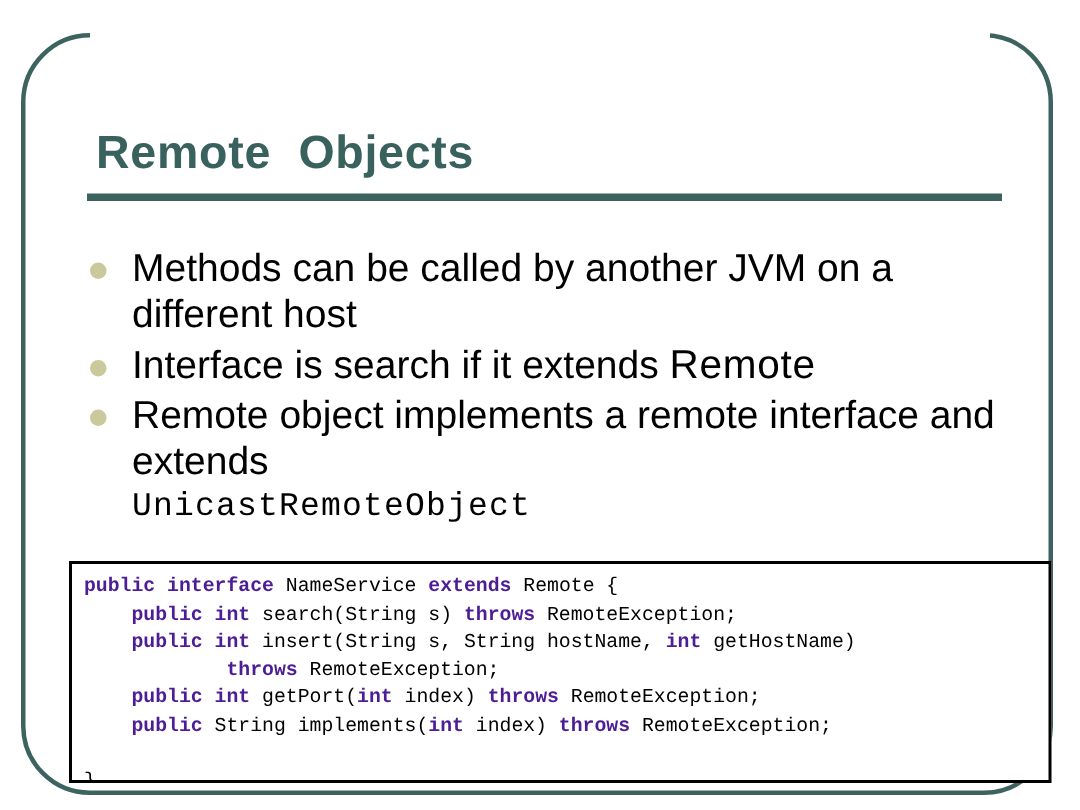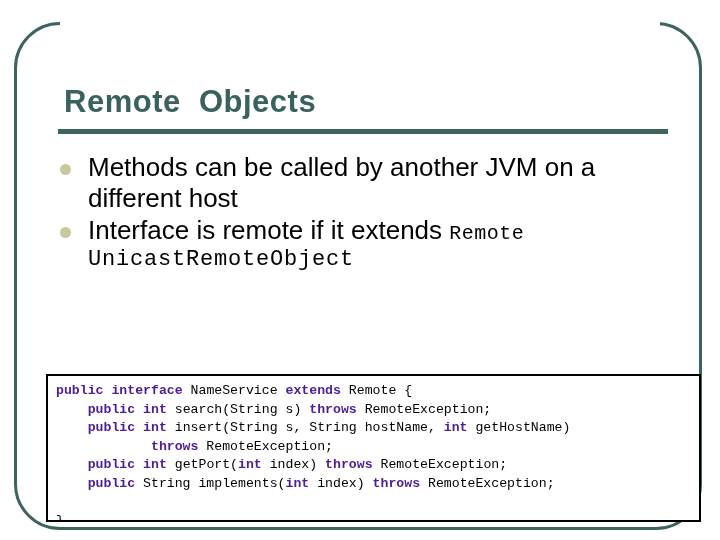--- a/index.html
+++ b/index.html
@@ -56,21 +56,21 @@
     top: 129px;
     width: 610px;
     height: 5px;
     background: #3d6360;
   }
 
   
   #body {
     position: absolute;
     left: 60px;
-    top: 152px;
+    top: 163px;
     width: 620px;
   }
   .bullet-row {
     display: flex;
     align-items: flex-start;
     margin-bottom: 2px;
   }
   .bullet-marker {
     flex: 0 0 auto;
     width: 11px;
@@ -81,22 +81,22 @@
     margin-right: 17px;
   }
   .bullet-text {
     flex: 1 1 auto;
     font-size: 26px;
     line-height: 1.18;
     color: #000000;
     font-family: "Liberation Sans", sans-serif;
   }
   .mono-inline {
-    font-family: Liberation Mono, monospace;
-    font-size: 20px;
+    font-family: Liberation Sans, sans-serif;
+    font-size: 27px;
     letter-spacing: 0.5px;
     margin-top: 11px;
   }
   .sub-mono {
     margin-left: 28px;
     margin-top: 2px;
     font-family: Liberation Mono, monospace;
     font-size: 22px;
     letter-spacing: 0.8px;
     color: #000000;
@@ -143,23 +143,27 @@
 
   <div id="body">
 
     <div class="bullet-row">
       <span class="bullet-marker"></span>
       <span class="bullet-text"><span>Methods can be called by another JVM on a different host</span><span class="mono-inline"></span></span>
     </div>
 
     <div class="bullet-row">
       <span class="bullet-marker"></span>
-      <span class="bullet-text"><span>Interface is remote if it extends </span><span class="mono-inline">Remote</span></span>
+      <span class="bullet-text"><span>Interface is search if it extends </span><span class="mono-inline">Remote</span></span>
     </div>
 
+    <div class="bullet-row">
+      <span class="bullet-marker"></span>
+      <span class="bullet-text"><span>Remote object implements a remote interface and extends</span><span class="mono-inline"></span></span>
+    </div>
 
     <div class="sub-mono">UnicastRemoteObject</div>
   </div>
 
   <div id="code-box">
     <pre id="code-pre"><span class="kw">public</span><span> </span><span class="kw">interface</span><span> NameService </span><span class="kw">extends</span><span> Remote {</span>
 <span>    </span><span class="kw">public</span><span> </span><span class="kw">int</span><span> search(String s) </span><span class="kw">throws</span><span> RemoteException;</span>
 <span>    </span><span class="kw">public</span><span> </span><span class="kw">int</span><span> insert(String s, String hostName, </span><span class="kw">int</span><span> getHostName)</span>
 <span>            </span><span class="kw">throws</span><span> RemoteException;</span>
 <span>    </span><span class="kw">public</span><span> </span><span class="kw">int</span><span> getPort(</span><span class="kw">int</span><span> index) </span><span class="kw">throws</span><span> RemoteException;</span>

